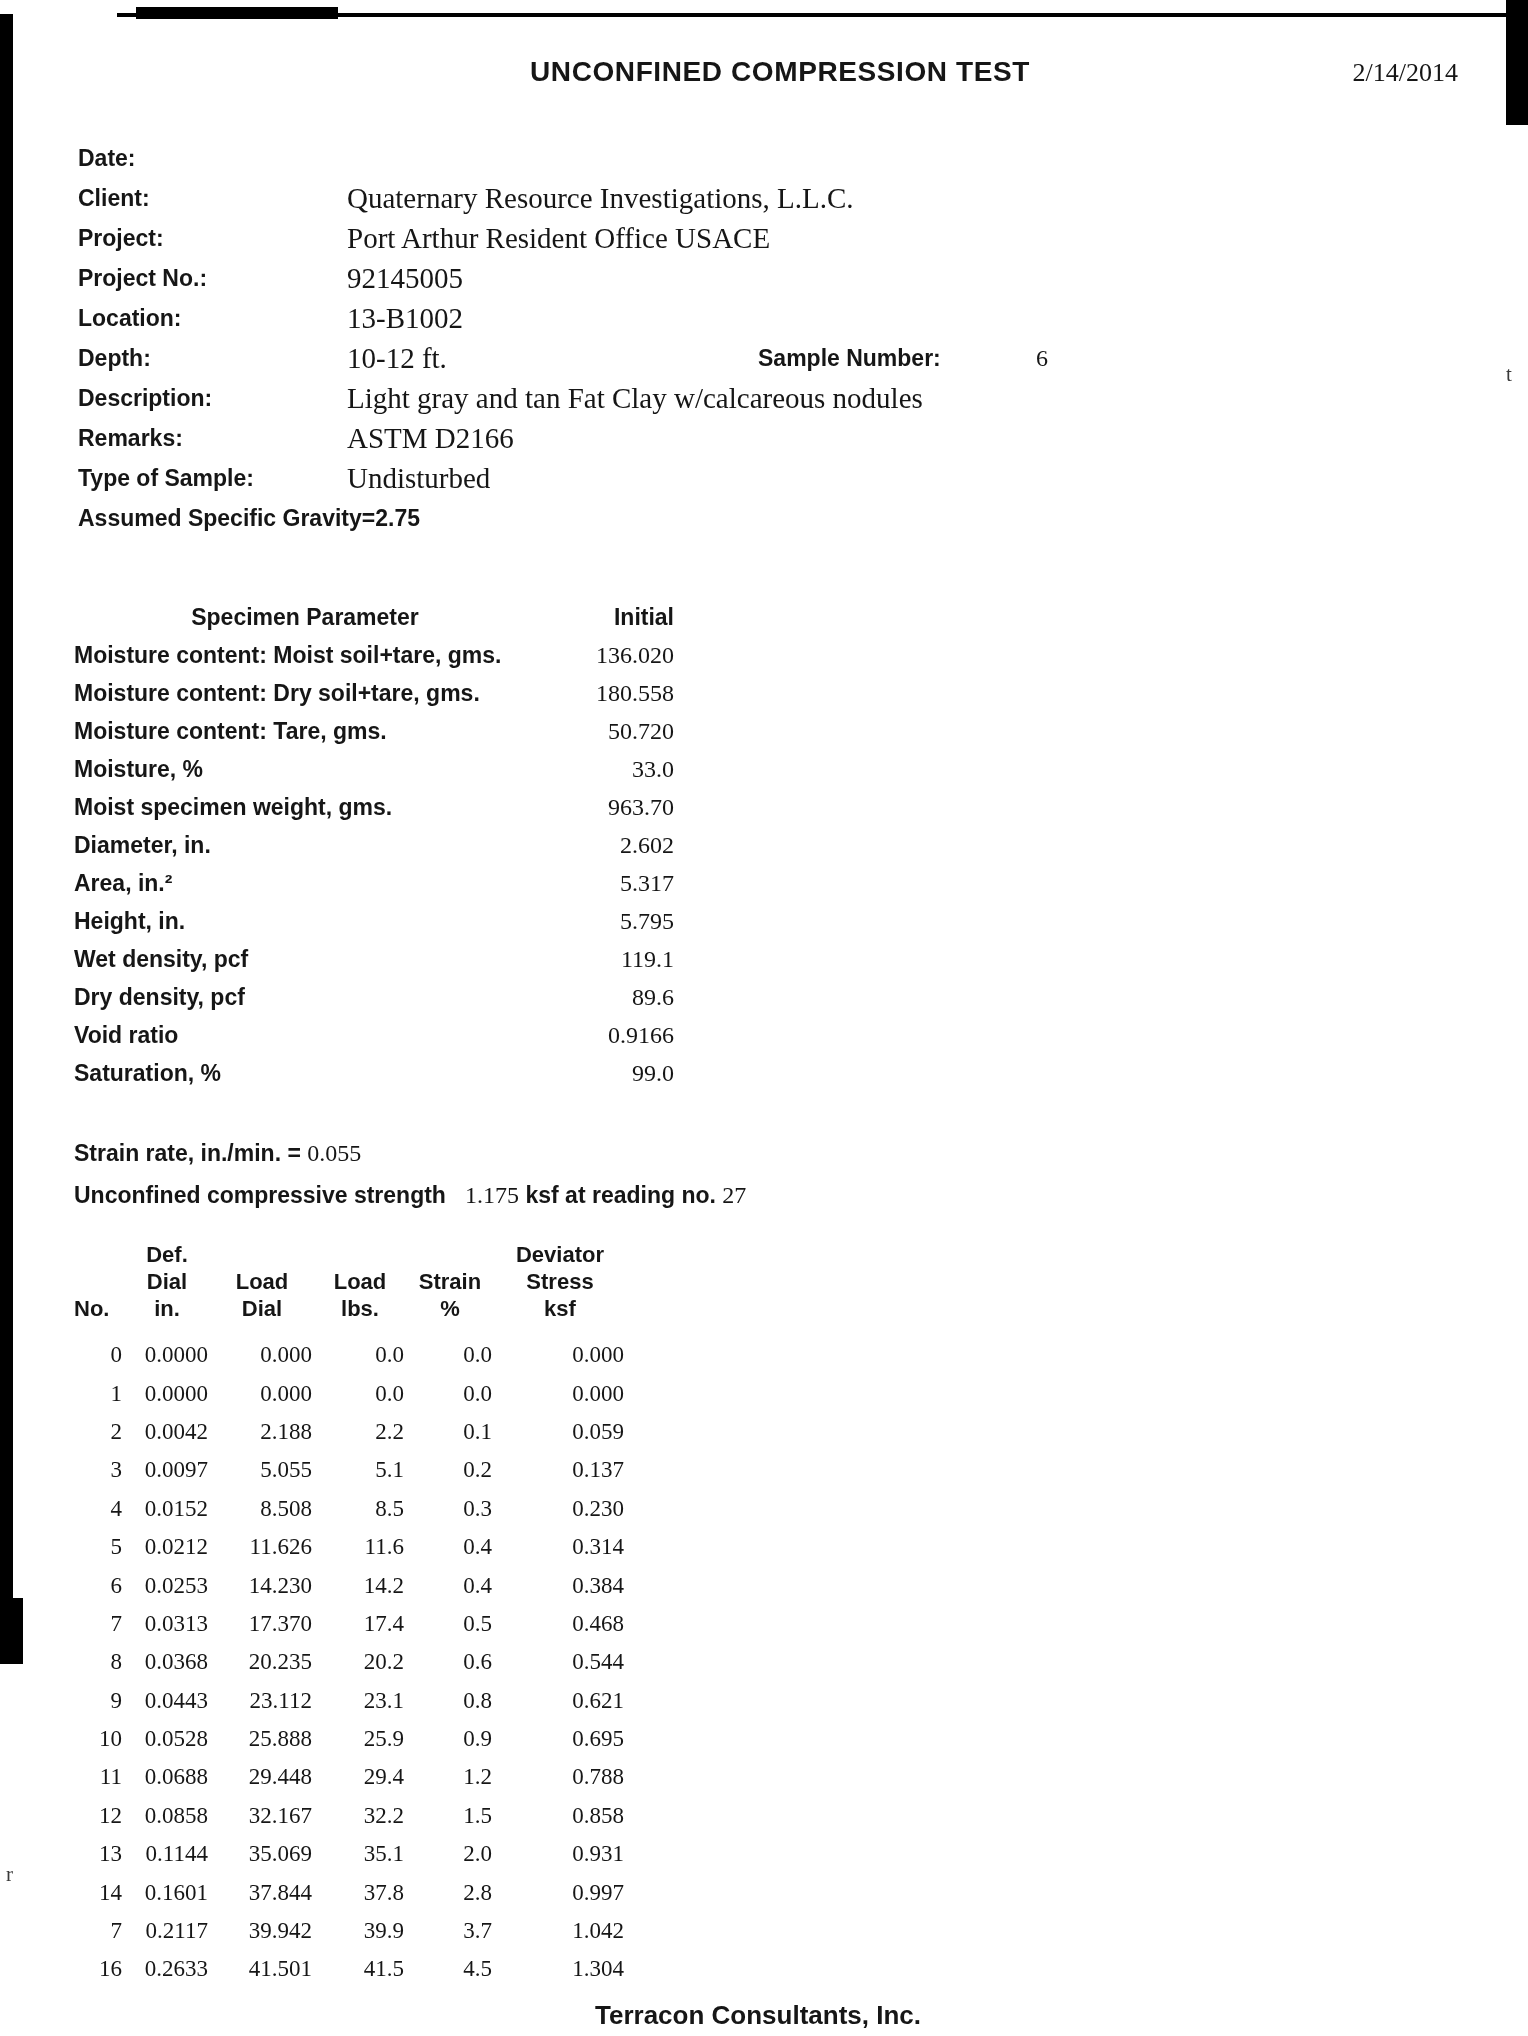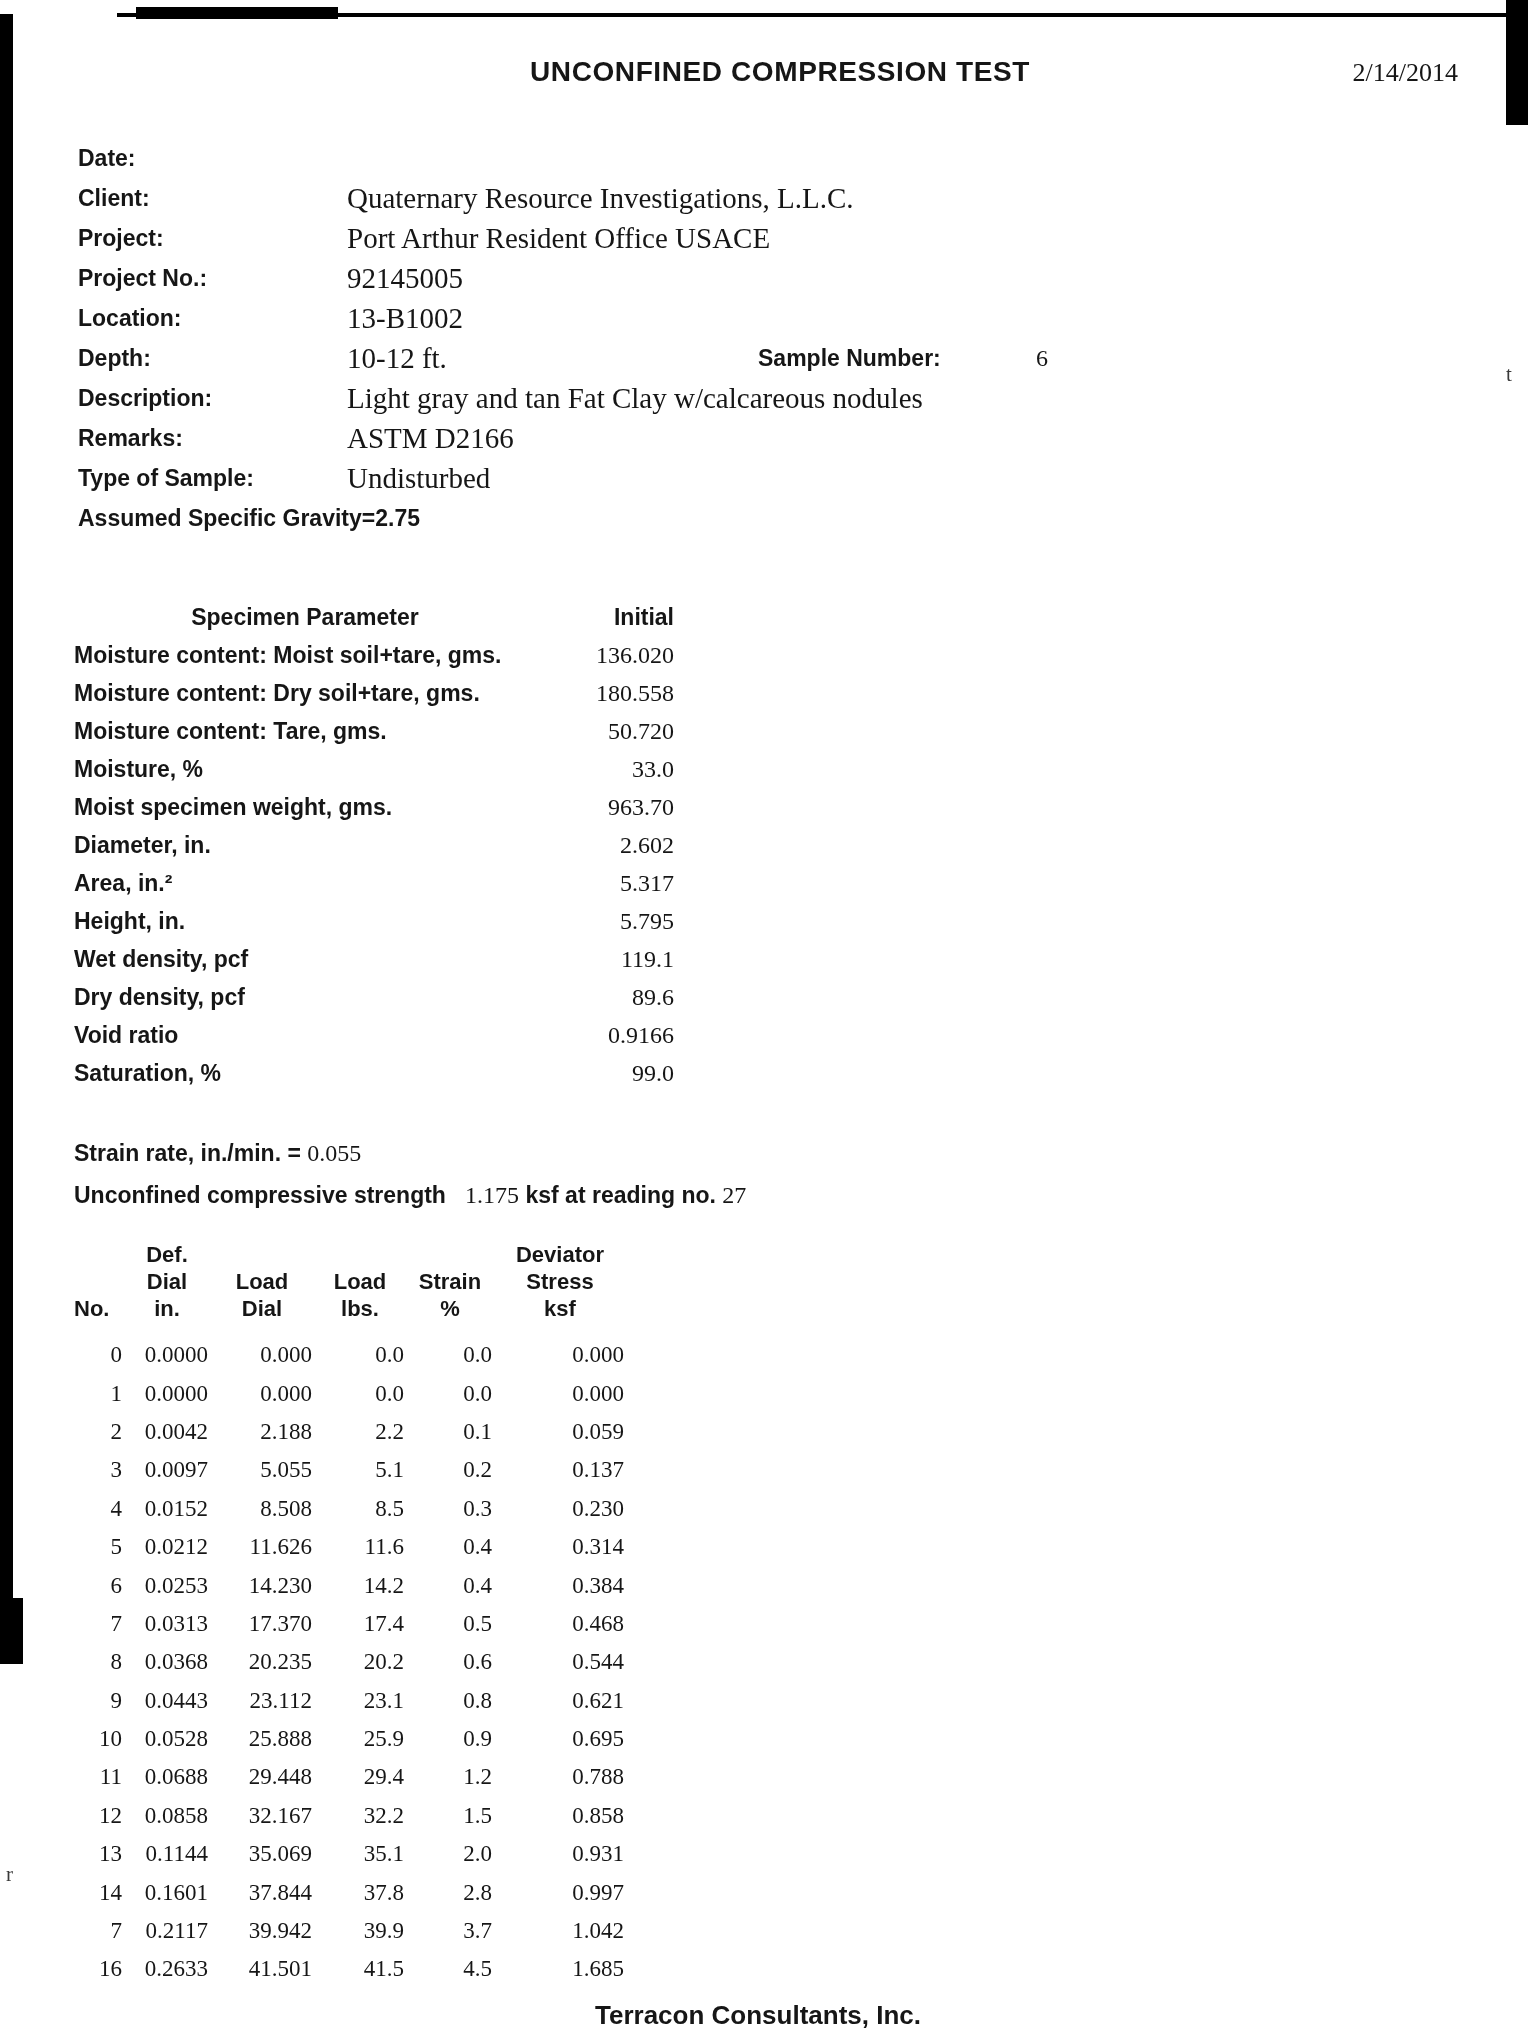--- a/index.html
+++ b/index.html
@@ -383,20 +383,20 @@
           <div class="td">3.7</div>
           <div class="td">1.042</div>
         </div>
 
         <div class="tr">
           <div class="td">16</div>
           <div class="td">0.2633</div>
           <div class="td">41.501</div>
           <div class="td">41.5</div>
           <div class="td">4.5</div>
-          <div class="td">1.685</div>
+          <div class="td">1.304</div>
         </div>
       </div>
   </div>
 
   <div class="footer">Terracon Consultants, Inc.</div>
 
 </div>
 
 </body></html>

